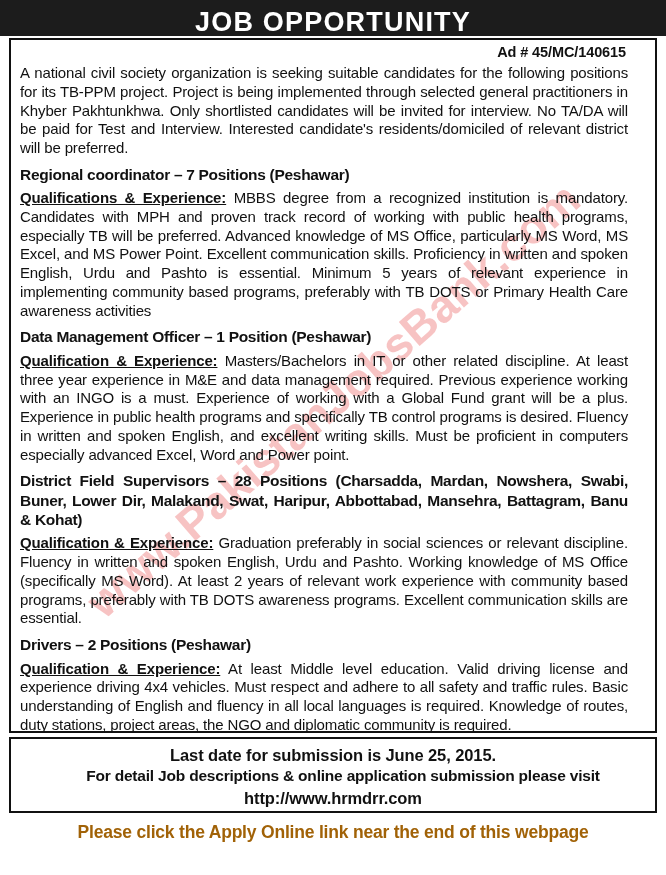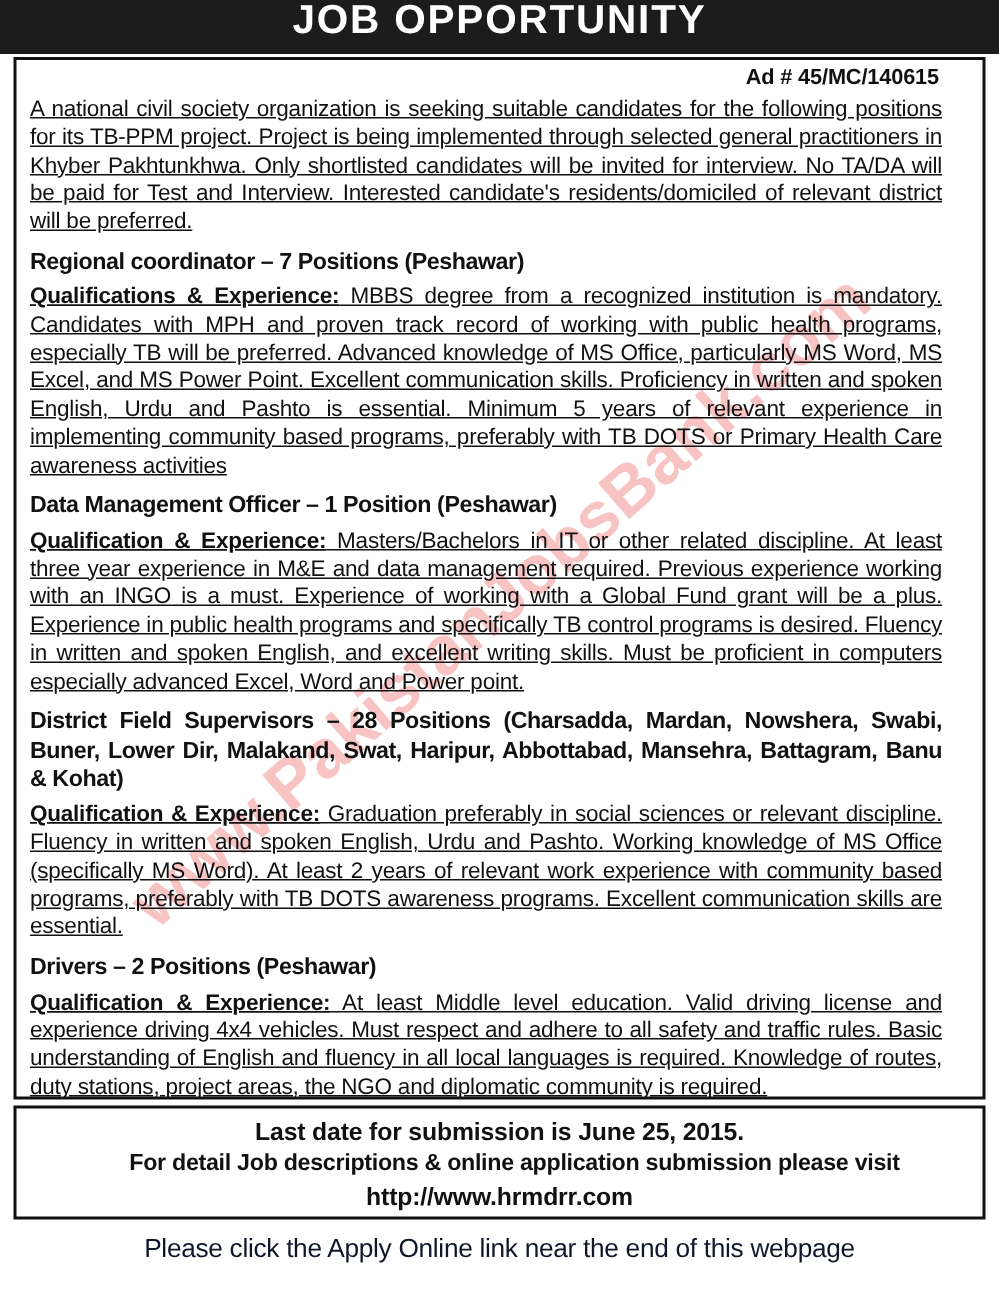--- a/index.html
+++ b/index.html
@@ -25,21 +25,21 @@
 
   
   .header-bar {
     position: absolute;
     top: 0;
     left: 0;
     width: 666px;
     height: 36px;
     background: #1c1c1c;
     display: flex;
-    align-items: flex-start;
+    align-items: flex-end;
     justify-content: center;
   }
   .header-title {
     color: #ffffff;
     font-size: 27px;
     font-weight: bold;
     letter-spacing: 1.2px;
     line-height: 1;
     font-family: "Liberation Sans", sans-serif;
   }
@@ -82,21 +82,20 @@
     margin: 1px 2px 4px 0;
     letter-spacing: -0.1px;
   }
 
   p.body-text {
     margin: 0 0 7px 0;
     font-size: 15px;
     line-height: 1.25;
     text-align: justify;
     letter-spacing: -0.15px;
-    text-decoration: underline;
   }
   p.body-text.last-tight {
     margin-bottom: 9px;
   }
 
   h2.job-title {
     margin: 0 0 5px 0;
     font-size: 15.5px;
     font-weight: bold;
     line-height: 1.25;
@@ -148,23 +147,23 @@
   
   .red-notice {
     position: absolute;
     left: 0;
     top: 820px;
     width: 666px;
     text-align: center;
     z-index: 10;
   }
   .red-notice div {
-    color: #0f172a;
+    color: #a16207;
     font-size: 17.5px;
-    font-weight: normal;
+    font-weight: bold;
     line-height: 1.42;
     letter-spacing: -0.2px;
   }
 </style>
 </head>
 <body>
 
 <div class="page">
 
   <div class="header-bar">

